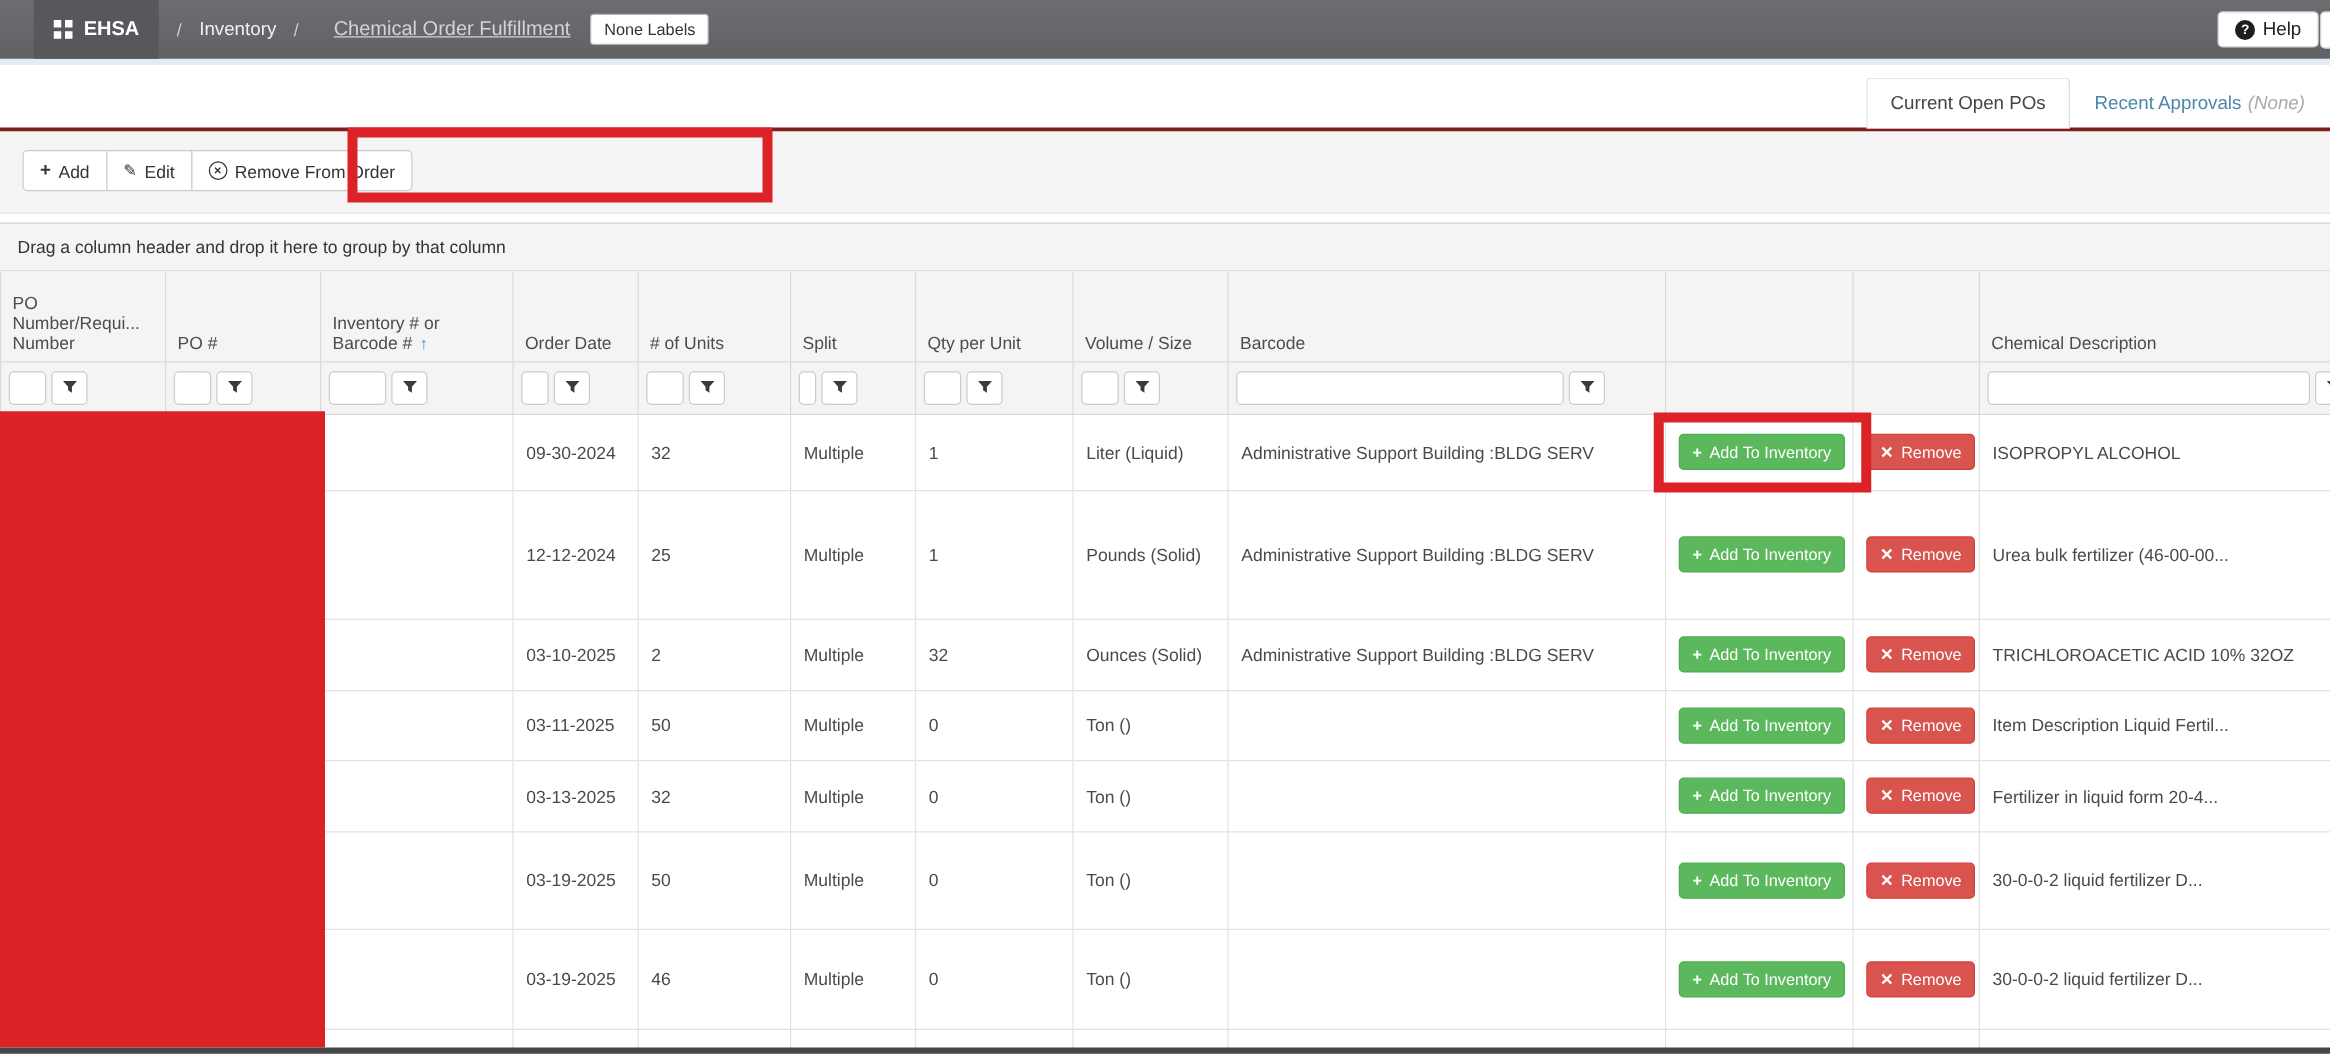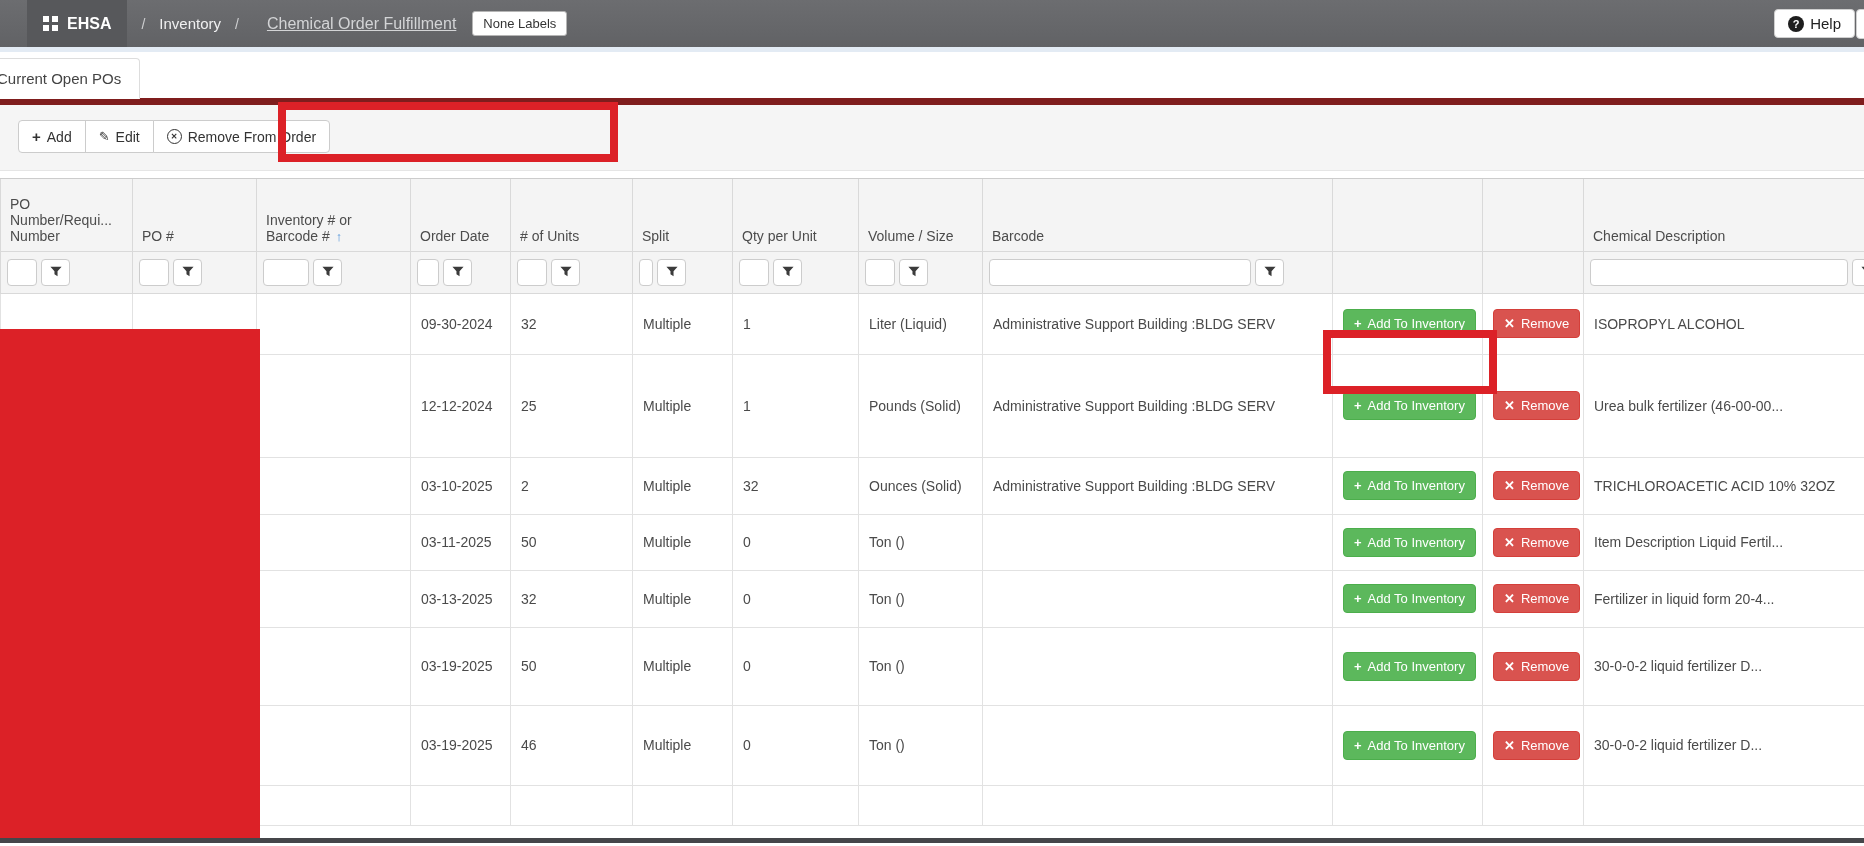--- a/index.html
+++ b/index.html
@@ -27,21 +27,21 @@
     cursor:pointer; font-family:inherit; }
   .help-ico { width:16px; height:16px; border-radius:50%; background:#1e1e1e; color:#fff;
     font-size:11px; font-weight:bold; display:inline-flex; align-items:center; justify-content:center; }
   .edge-sliver { position:absolute; right:-6px; top:9px; width:14px; height:30px;
     background:#fff; border:1px solid #cfcfcf; border-radius:4px; }
 
   .lightband { position:absolute; top:47px; left:0; width:100%; height:5px; background:#e3ebf4; }
 
   
   .tabs { position:absolute; top:52px; left:0; width:100%; height:53px; background:#fff;
-    border-bottom:7px solid #7f1d1d; display:flex; align-items:flex-end; z-index:5; }
+    border-bottom:3px solid #7f1d1d; display:flex; align-items:flex-end; z-index:5;justify-content:flex-end; }
   .tab-active { margin-left:-22px; margin-bottom:-1px; background:#fff; border:1px solid #ddd;
     border-bottom-color:#fff; border-radius:4px 4px 0 0; padding:11px 18px; font-size:15px;
     color:#444; cursor:pointer; }
   .tab-plain { padding:11px 20px; font-size:15px; cursor:pointer; }
   .tab-plain .lnk { color:#4a87ab; }
   .tab-plain .note { color:#aaa; font-style:italic; margin-left:5px; }
 
   
   .toolbar { position:absolute; top:105px; left:0; width:100%; height:66px; background:#f5f5f5;
     border-bottom:1px solid #e5e5e5; }
@@ -122,20 +122,23 @@
       <span class="help-ico">?</span>
       <span>Help</span>
     </button>
   </div>
   <span class="edge-sliver"></span>
 </div>
 <div class="lightband"></div>
 
 <div class="tabs">
   <div class="tab-active">Current Open POs</div>
+  <div class="tab-plain">
+    <span class="lnk">Recent Approvals</span><span class="note">(None)</span>
+  </div>
 </div>
 
 <div class="toolbar">
   <div class="btn-group">
     <button class="tb-btn">
       <span class="plus-g">+</span>
       <span>Add</span>
     </button>
     <button class="tb-btn">
       <span class="pencil-g">✎</span>
@@ -155,20 +158,21 @@
     <span class="ph">List Filter</span>
     <span class="caret">▼</span>
   </div>
   <button class="btn-options">
     <span>Options</span>
     <span class="caret">▼</span>
   </button>
 </div>
 
 <div class="grid-wrap">
+  <div class="groupbar">Drag a column header and drop it here to group by that column</div>
   <table>
     <colgroup>
       <col style="width:132px">
         <col style="width:124px">
         <col style="width:154px">
         <col style="width:100px">
       <col style="width:122px">
         <col style="width:100px">
         <col style="width:126px">
         <col style="width:124px">

